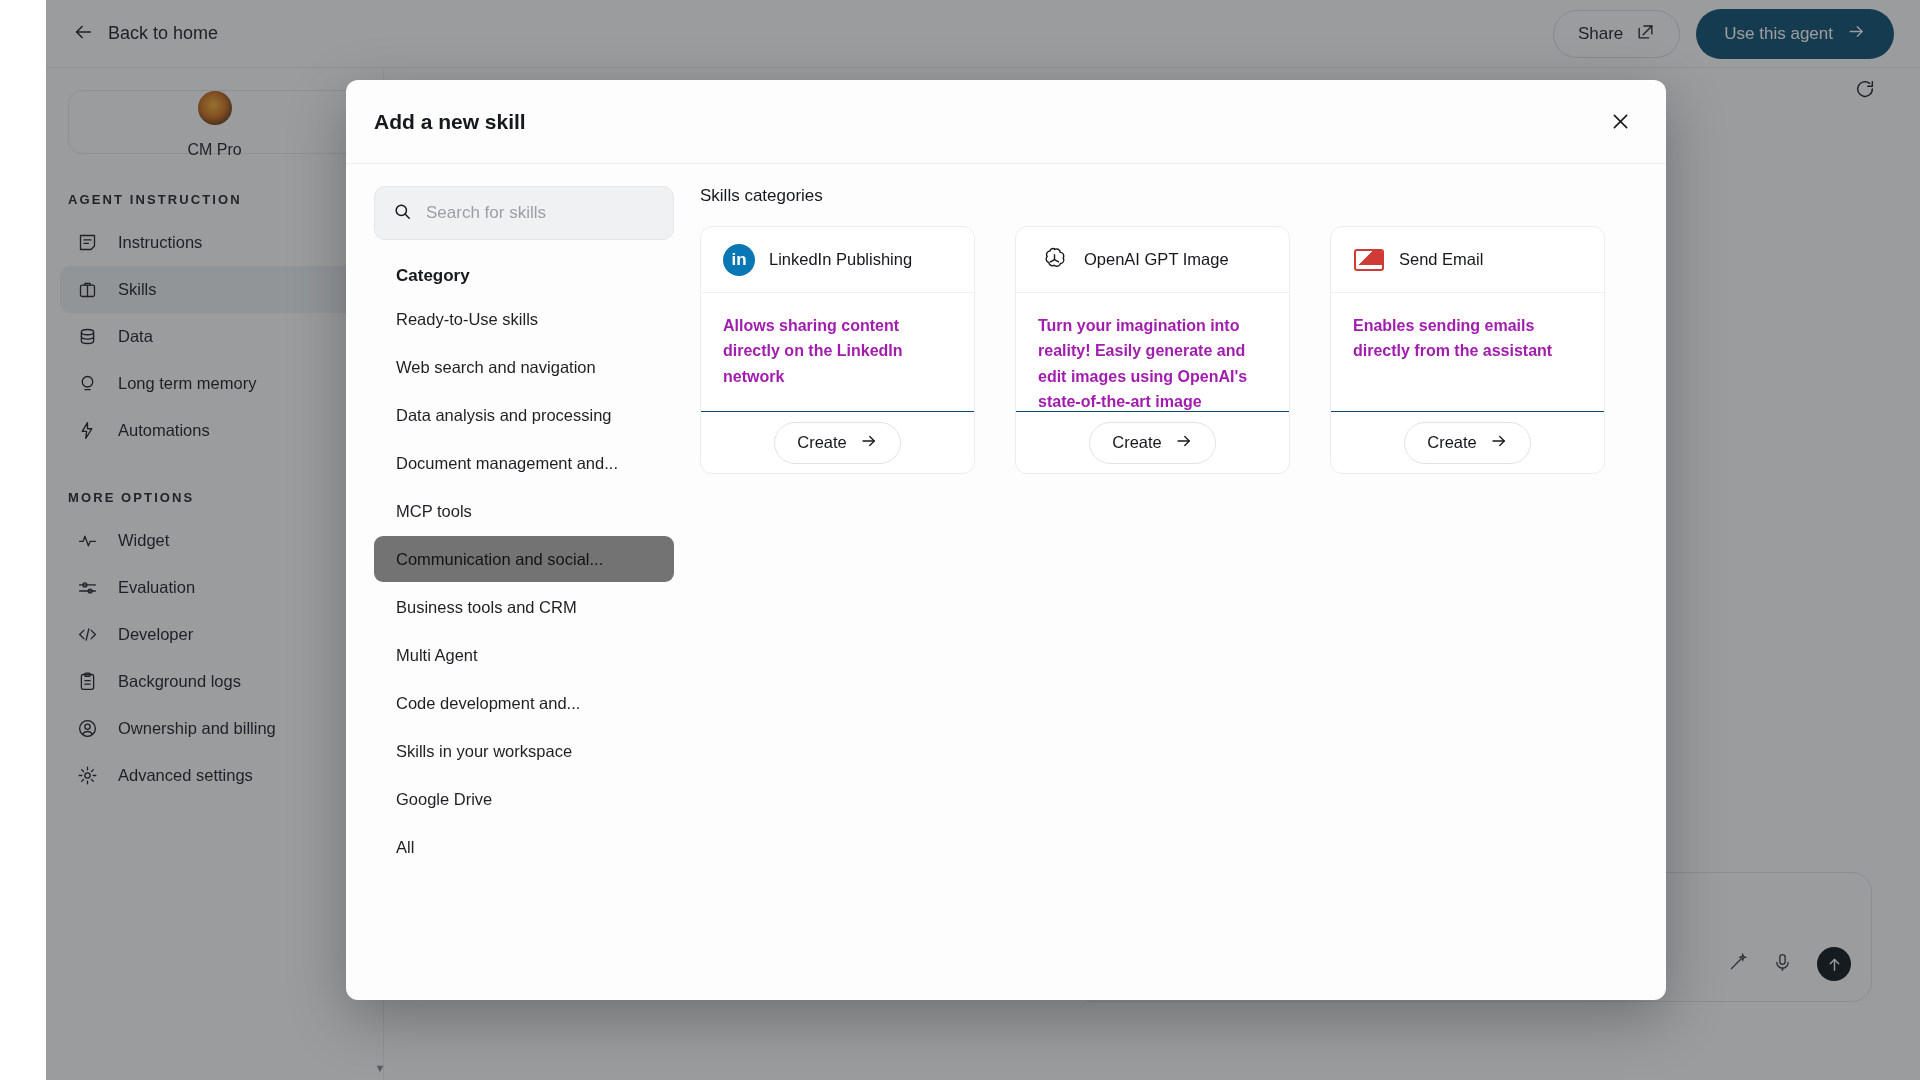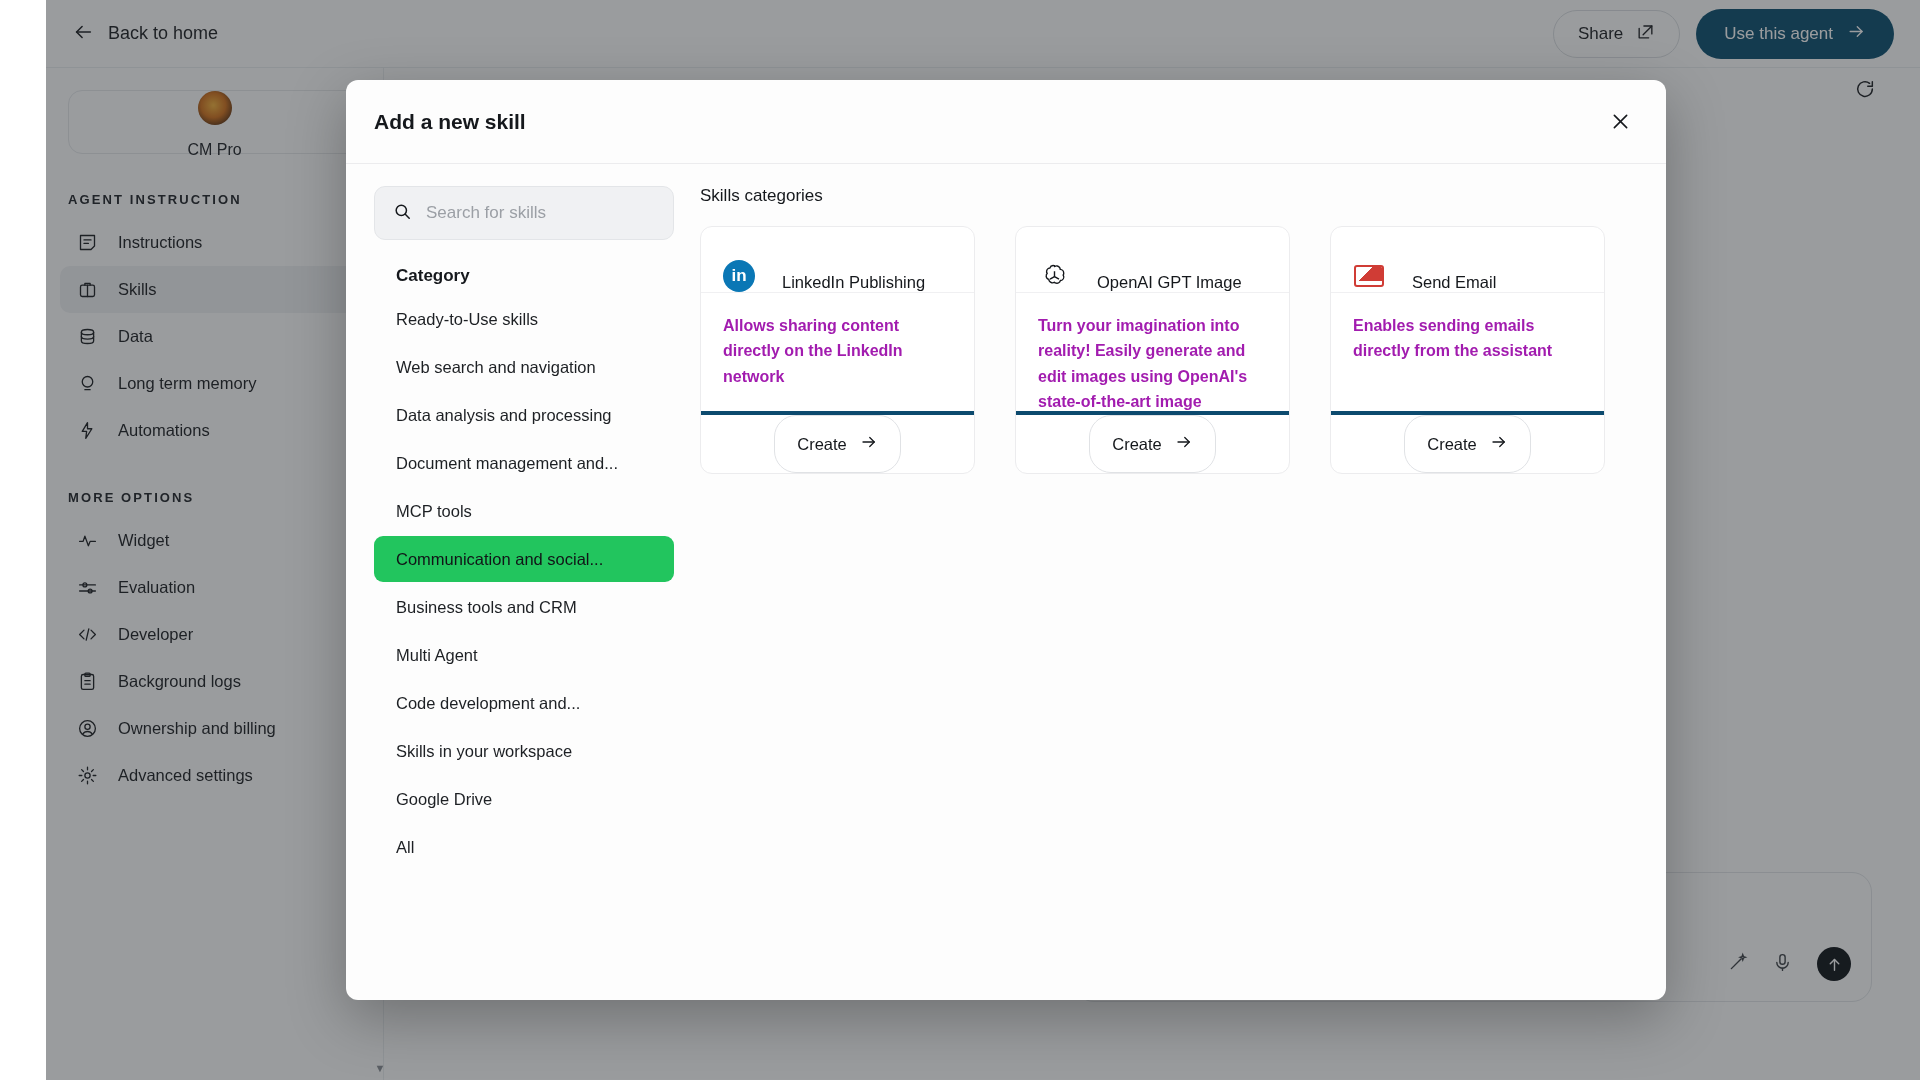--- a/index.html
+++ b/index.html
@@ -126,43 +126,43 @@
     font-size: 17px; color: #15181c; width: 100%;
     font-family: "Liberation Sans", sans-serif;
   }
   .search-input::placeholder { color: #9b9fa5; }
   .category-head { font-size: 17px; font-weight: bold; color: #15181c; margin: 26px 0 10px 22px; }
   .cat-item {
     height: 46px; display: flex; align-items: center; padding: 0 22px;
     border-radius: 9px; font-size: 16.5px; color: #1d2024; cursor: pointer;
     margin-bottom: 2px; white-space: nowrap; overflow: hidden; text-overflow: ellipsis;
   }
-  .cat-item.selected { background: #22c55e; color: #111417; }
+  .cat-item.selected { background: #737373; color: #111417; }
 
   .modal-right { flex: 1; min-width: 0; }
   .skills-cat-label { font-size: 17px; font-weight: normal; color: #15181c; margin-bottom: 20px; }
   .cards-row { display: flex; gap: 40px; }
   .skill-card {
     width: 275px; background: #ffffff; border: 1px solid #ececee;
     border-radius: 12px; display: flex; flex-direction: column; height: 248px;
     overflow: hidden;
   }
   .card-head {
-    height: 66px; display: flex; align-items: flex-end; gap: 27px;
+    height: 66px; display: flex; align-items: center; gap: 14px;
     padding: 0 22px; border-bottom: 1px solid #f0f0f2; flex: none;
   }
   .card-logo { width: 32px; height: 32px; flex: none; display: flex; align-items: center; justify-content: center; }
   .card-title { font-size: 16.5px; color: #15181c; }
   .card-desc {
     flex: 1; padding: 20px 22px 8px 22px; font-size: 16px; line-height: 1.58;
     color: #a21caf; overflow: hidden; font-weight: bold;
   }
   .card-foot {
-    height: 62px; border-top: 4px solid #0c4a6e; display: flex;
-    justify-content: center; flex: none;
+    height: 62px; border-top: 1px solid #0c4a6e; display: flex;
+    align-items: center; justify-content: center; flex: none;
   }
   .create-btn {
     display: flex; align-items: center; gap: 13px;
     border: 1px solid #e0e2e5; border-radius: 22px; padding: 9px 22px;
     font-size: 16.5px; color: #15181c; background: #fff; cursor: pointer;
   }
 
   .logo-li { width: 32px; height: 32px; border-radius: 50%; background: #0a77b5;
     display:flex; align-items:center; justify-content:center; color:#fff;
     font-size: 17px; font-weight: bold; font-family: "Liberation Sans", sans-serif; }

